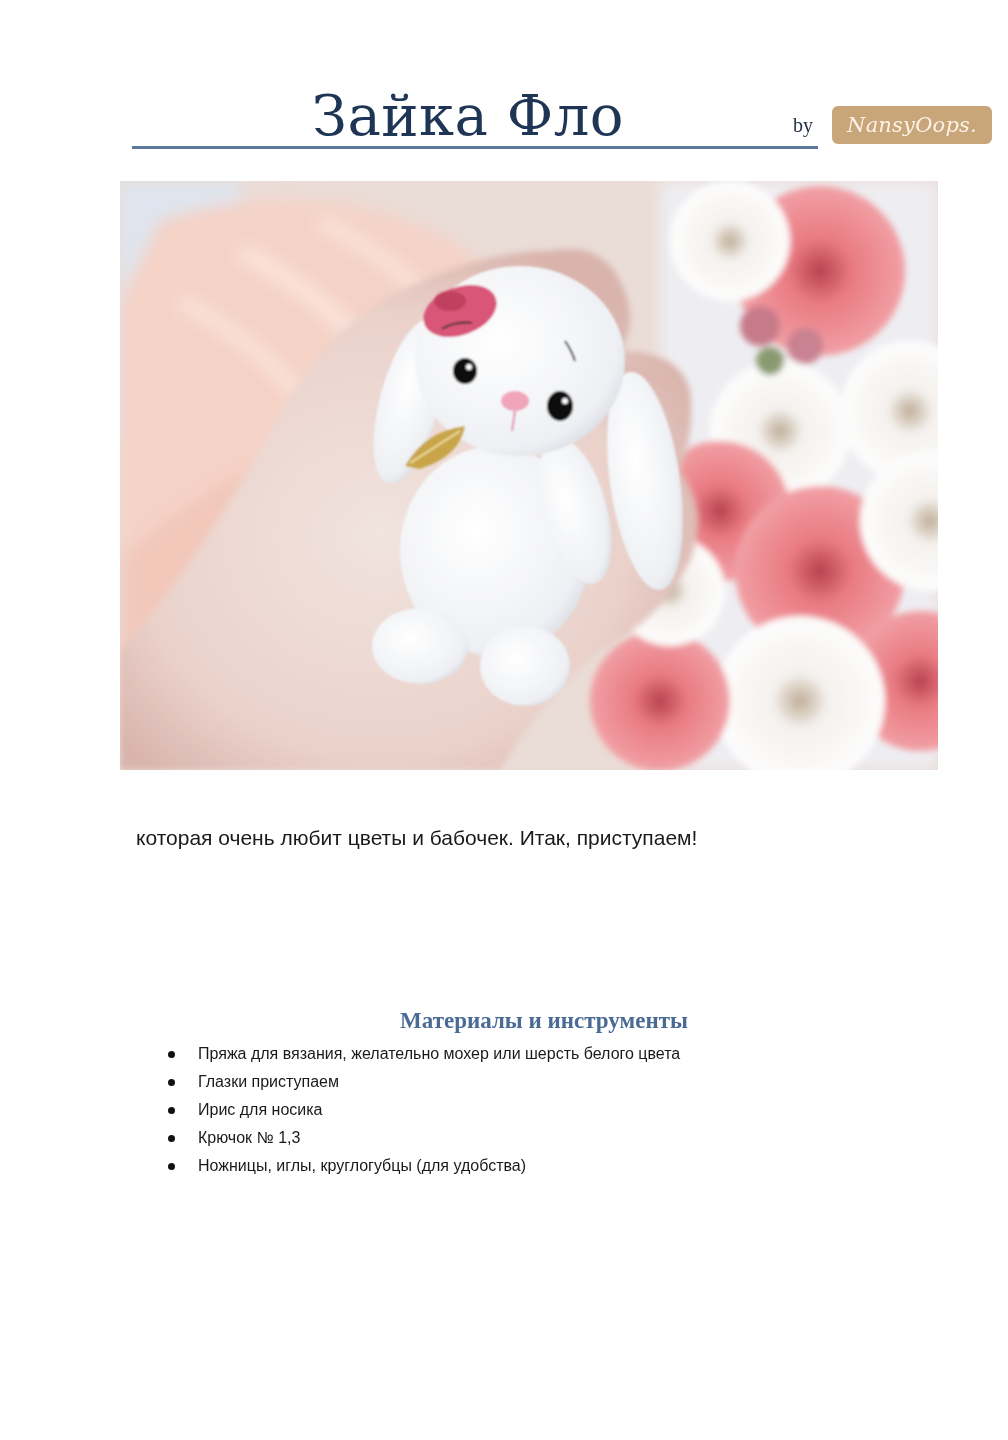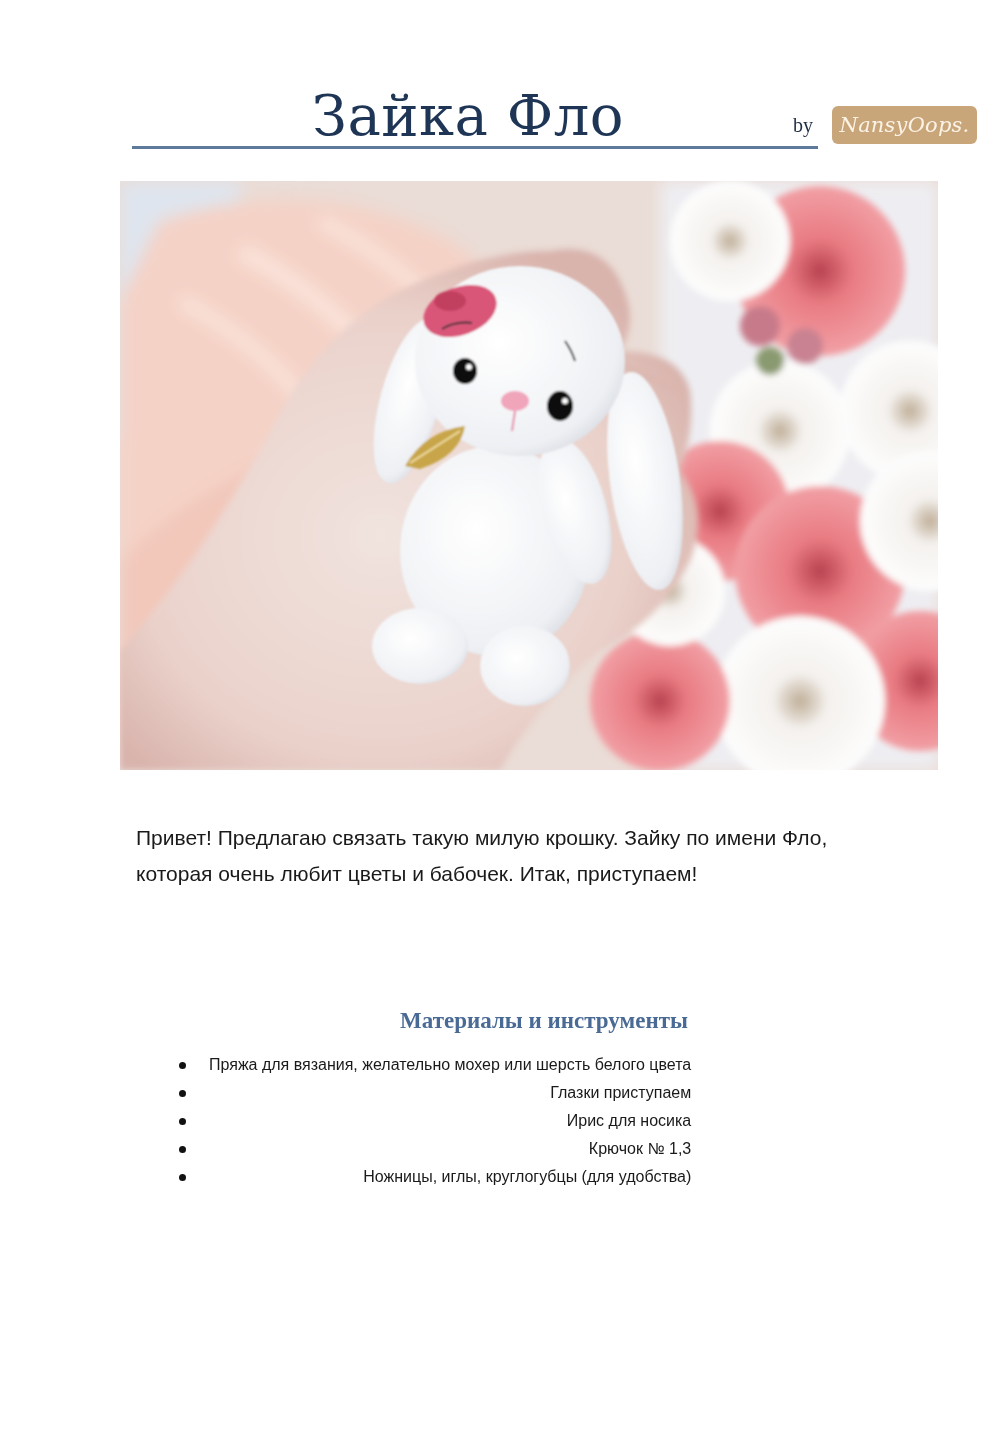--- a/index.html
+++ b/index.html
@@ -14,41 +14,41 @@
   }
   .title-rule {
     position: absolute; left: 132px; top: 146px; width: 686px; height: 3px;
     background: #5d7a9c;
   }
   .by {
     position: absolute; left: 793px; top: 114px;
     font-family: "Liberation Serif", serif; font-size: 20px; color: #1f2f45;
   }
   .logo {
-    position: absolute; left: 832px; top: 106px; width: 145px; height: 38px;
+    position: absolute; left: 832px; top: 106px; width: 160px; height: 38px;
     background: #c9a57a; border-radius: 6px;
     display: flex; align-items: center; justify-content: center;
     font-family: "DejaVu Serif", "Liberation Serif", serif; font-style: italic;
     font-size: 21px; color: #fbf3e6; letter-spacing: 0.2px;
   }
   .photo {
     position: absolute; left: 120px; top: 181px; width: 818px; height: 589px;
     overflow: hidden; background: #e9d7cf;
   }
   .intro {
     position: absolute; left: 136px; top: 820px; width: 780px;
     font-family: "Liberation Sans", sans-serif; font-size: 21px; line-height: 36px; color: #1a1a1a;
   }
   .intro p { margin: 0; }
   .materials-title {
     position: absolute; left: 0; width: 1088px; top: 1008px; text-align: center;
     font-family: "Liberation Serif", serif; font-weight: bold; font-size: 23px; color: #4a6a96;
   }
   .materials-list {
-    position: absolute; left: 166px; top: 1040px; margin: 11px; padding: 0; list-style: none; text-align: right;
+    position: absolute; left: 166px; top: 1040px; margin: 0; padding: 0; list-style: none;
   }
   .materials-list li {
     position: relative; padding-left: 32px; height: 28px; line-height: 28px;
     font-family: "Liberation Sans", sans-serif; font-size: 16px; color: #1a1a1a;
   }
   .materials-list li .bullet {
     position: absolute; left: 2px; top: 11px; width: 7px; height: 7px; border-radius: 50%; background: #111;
   }
 </style>
 </head>
@@ -160,21 +160,20 @@
       <ellipse cx="395" cy="220" rx="14" ry="10" fill="#f0a5bb"></ellipse>
       <path d="M395 230 L392 250" stroke="#e58aa6" stroke-width="2" fill="none"></path>
 
       <path d="M285 285 Q305 250 345 245 Q340 275 300 288 Z" fill="#c8a54a"></path>
       <path d="M290 282 L340 250" stroke="#f4e3a8" stroke-width="1.5"></path>
     </g>
   </svg>
 </div>
 
 <div class="intro">
-  <p>Привет! Предлагаю связать такую милую крошку. Зайку по имени Фло,</p>
   <p>которая очень любит цветы и бабочек. Итак, приступаем!</p>
 </div>
 
 <div class="materials-title">Материалы  и инструменты</div>
 
 <ul class="materials-list">
   <li><span class="bullet"></span><span>Пряжа для вязания, желательно мохер или шерсть белого цвета</span></li>
   <li><span class="bullet"></span><span>Глазки приступаем</span></li>
   <li><span class="bullet"></span><span>Ирис для носика</span></li>
   <li><span class="bullet"></span><span>Крючок № 1,3</span></li>

